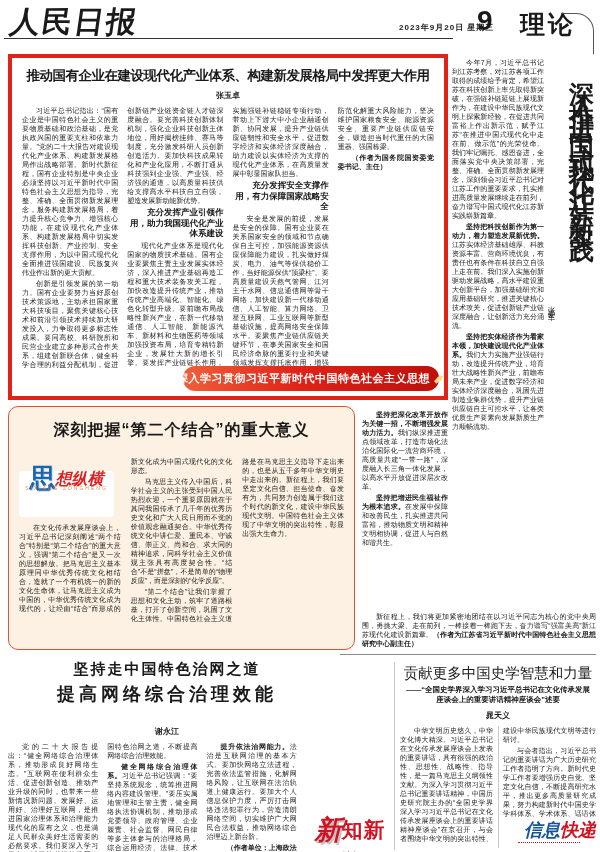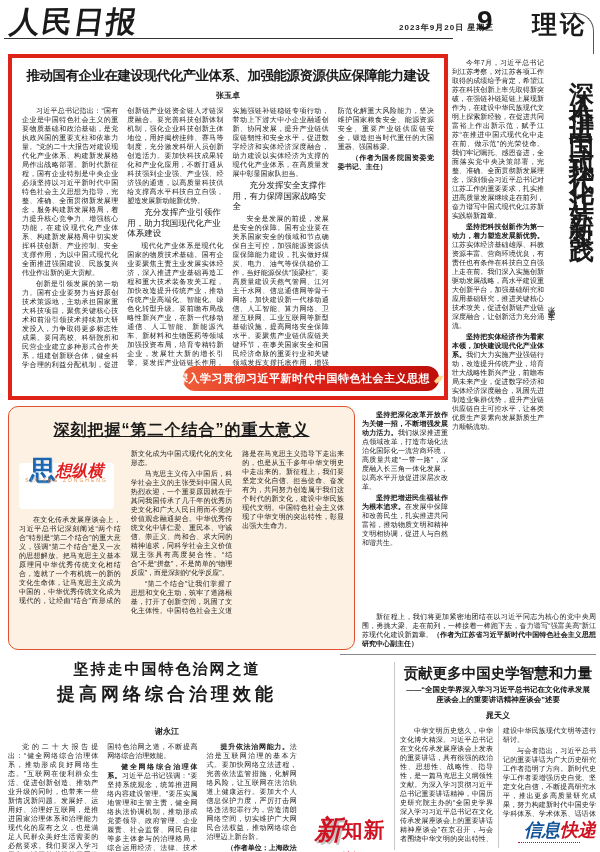--- a/index.html
+++ b/index.html
@@ -3,34 +3,34 @@
 <meta charset="utf-8">
 <style>
   html,body{margin:0;padding:0;background:#e8e8e8;}
   .page{position:relative;width:600px;height:852px;background:#ffffff;overflow:hidden;
         font-family:"Liberation Sans",sans-serif;color:#1a1a1a;}
   
   .logo{position:absolute;left:10px;top:2px;font-family:"Liberation Serif",serif;
         font-size:30px;font-weight:bold;transform:skewX(-8deg);letter-spacing:2px;}
   .mast-date{position:absolute;left:399px;top:22px;font-size:8px;font-weight:bold;letter-spacing:1px;text-align:center;}
   .mast-page{position:absolute;left:477px;top:5px;font-size:28px;font-weight:bold;}
-  .mast-section{position:absolute;left:532px;top:8px;font-family:"Liberation Serif",serif;
+  .mast-section{position:absolute;left:520px;top:8px;font-family:"Liberation Serif",serif;
         font-size:25px;font-weight:bold;letter-spacing:3px;}
   .mast-rule{position:absolute;left:4px;top:38px;width:449px;height:1px;background:#333;}
   .mast-arc{position:absolute;left:561px;top:13px;width:32px;height:40px;
         border-top:1.5px solid #555;border-right:1.5px solid #555;border-top-right-radius:18px;}
   
   .soe{position:absolute;left:8px;top:54px;width:412px;height:332px;
        border:4px solid #e02318;padding:3px 10px;overflow:hidden;}
   .soe h1{margin:6px 0 0;font-size:13.5px;letter-spacing:-0.5px;text-align:center;font-weight:bold;}
   .byline{text-align:center;font-size:8px;font-weight:bold;margin:5px 0;}
   .cols4{height:268px;column-count:4;column-gap:9px;column-fill:auto;overflow:hidden;
          font-size:7px;line-height:9px;text-align:justify;}
   .cols4 p,.cols3 p,.tinycol p,.bodycols p{margin:0 0 2px;text-indent:2em;}
-  .subhead{font-size:8.5px;line-height:10.5px;font-weight:normal;text-align:left;
+  .subhead{font-size:8.5px;line-height:10.5px;font-weight:bold;text-align:right;
            margin:6px 5px;text-indent:0;break-inside:avoid;}
   .attr{font-weight:bold;text-indent:2em;}
   .banner{position:absolute;right:5px;bottom:5px;width:256px;height:25px;border-radius:12px;
           background:linear-gradient(95deg,#f0603a 0%,#e02318 45%,#bd0f0b 100%);
           display:flex;align-items:center;justify-content:center;color:#fff;
           font-size:11px;font-weight:bold;letter-spacing:0.5px;white-space:nowrap;}
   .quill{display:inline-block;color:#ffd98f;font-size:14px;transform:rotate(-40deg);margin-left:3px;}
   
   .tinycol{position:absolute;font-size:7px;line-height:9px;text-align:justify;overflow:hidden;}
   .js-main{left:452px;top:58px;width:92px;height:548px;}
@@ -38,21 +38,21 @@
   .js-close{left:362px;top:612px;width:234px;height:42px;}
   .v-title{position:absolute;left:558px;top:62px;height:552px;width:40px;
            writing-mode:vertical-rl;font-family:"Liberation Serif",serif;
            font-size:25px;font-weight:bold;letter-spacing:11px;}
   .v-author{position:absolute;left:546px;top:300px;writing-mode:vertical-rl;
             font-size:7.5px;letter-spacing:4px;}
   
   .peach{position:absolute;left:8px;top:406px;width:325px;height:232px;
          background:#fcf1e2;border:1.5px solid #e2512e;border-radius:10px;
          padding:5px 10px;overflow:hidden;}
-  .peach h2{margin:8px 0 8px;text-align:center;font-size:16px;font-weight:bold;letter-spacing:1px;text-decoration:underline;}
+  .peach h2{margin:8px 0 16px;text-align:center;font-size:16px;font-weight:bold;letter-spacing:1px;}
   .cols3{height:166px;column-count:3;column-gap:10px;column-fill:auto;overflow:hidden;
          font-size:7px;line-height:9px;text-align:justify;margin-top:3px;}
   .sx-badge{width:95px;height:44px;background:#fff;border-radius:4px;margin:14px 2px 6px 0;
             text-align:center;break-inside:avoid;padding-top:2px;}
   .sx-main{font-family:"Liberation Serif",serif;font-size:26px;font-weight:bold;color:#1a66b0;
            vertical-align:middle;text-shadow:1px 1px 0 #cdd9ea;}
   .sx-rest{font-size:16px;font-weight:bold;color:#e02020;font-style:italic;vertical-align:middle;}
   .sx-pinyin{font-size:5px;letter-spacing:2px;color:#e09050;margin-top:1px;}
   
   .gov{position:absolute;left:8px;top:656px;width:388px;height:194px;}
@@ -66,21 +66,21 @@
   .xz-badge{position:absolute;right:2px;bottom:0;width:88px;height:38px;text-align:center;
             background:#fff;}
   .xz-first{font-family:"Liberation Serif",serif;font-style:italic;font-size:27px;font-weight:bold;
             color:#cf1322;text-shadow:2px 2px 0 #c4c4c4;vertical-align:middle;}
   .xz-rest{font-size:21px;font-weight:bold;color:#cf1322;vertical-align:middle;letter-spacing:1px;}
   .xz-dots{width:70px;margin:1px auto 0;border-bottom:1px dotted #cf1322;}
   
   .divider{position:absolute;left:340px;top:654px;width:256px;border-top:1.5px solid #8a8a8a;}
   .vsep{position:absolute;left:394px;top:662px;width:0;height:188px;border-left:1px solid #c9c9c9;}
   .hist{position:absolute;left:400px;top:660px;width:196px;height:190px;}
-  .hist-title{font-family:"Liberation Serif",serif;font-size:14.5px;font-weight:bold;
+  .hist-title{font-family:"Liberation Serif",serif;font-size:14.5px;font-weight:normal;
               text-align:center;margin:4px 0 2px;}
   .hist-sub{font-size:7.5px;font-weight:bold;text-align:center;line-height:10px;margin:0 4px;}
   .hist-cols{width:196px;height:122px;column-count:2;column-gap:10px;column-fill:auto;
              column-rule:1px solid #c9c9c9;overflow:hidden;font-size:7px;line-height:9px;
              text-align:justify;margin-top:3px;}
   .hist-cols p{margin:0 0 2px;text-indent:2em;}
   .xx-badge{position:absolute;right:0;bottom:2px;width:94px;height:30px;text-align:right;background:#fff;margin-top:36px;}
   .xx-blue{font-family:"Liberation Serif",serif;font-style:italic;font-weight:bold;font-size:18px;color:#15559a;}
   .xx-red{font-family:"Liberation Serif",serif;font-style:italic;font-weight:bold;font-size:18px;color:#cf1322;}
   .xx-dots{width:62px;margin:0 auto;border-bottom:1px dotted #cf1322;}
@@ -92,21 +92,21 @@
 <div class="page">
 
   <div class="logo">人民日报</div>
   <div class="mast-date">2023年9月20日 星期三</div>
   <div class="mast-page">9</div>
   <div class="mast-section">理论</div>
   <div class="mast-rule"></div>
   <div class="mast-arc"></div>
 
   <section class="soe">
-    <h1>推动国有企业在建设现代化产业体系、加强能源资源供应保障能力建设</h1>
+    <h1>推动国有企业在建设现代化产业体系、构建新发展格局中发挥更大作用</h1>
     <div class="byline">张玉卓</div>
     <div class="cols4">
       <p>习近平总书记指出：“国有企业是中国特色社会主义的重要物质基础和政治基础，是党执政兴国的重要支柱和依靠力量。”党的二十大报告对建设现代化产业体系、构建新发展格局作出战略部署。新时代新征程，国有企业特别是中央企业必须坚持以习近平新时代中国特色社会主义思想为指导，完整、准确、全面贯彻新发展理念，服务构建新发展格局，着力提升核心竞争力、增强核心功能，在建设现代化产业体系、构建新发展格局中切实发挥科技创新、产业控制、安全支撑作用，为以中国式现代化全面推进强国建设、民族复兴伟业作出新的更大贡献。</p>
       <p>创新是引领发展的第一动力。国有企业要努力当好原创技术策源地，主动承担国家重大科技项目，聚焦关键核心技术和前沿引领技术持续加大研发投入，力争取得更多标志性成果。要同高校、科研院所和民营企业建立多种形式合作关系，组建创新联合体，健全科学合理的利益分配机制，促进创新链产业链资金链人才链深度融合。要完善科技创新体制机制，强化企业科技创新主体地位，用好揭榜挂帅、赛马等制度，充分激发科研人员创新创造活力。要加快科技成果转化和产业化应用，不断打通从科技强到企业强、产业强、经济强的通道，以高质量科技供给支撑高水平科技自立自强，塑造发展新动能新优势。</p>
       <p class="subhead">充分发挥产业引领作用，助力我国现代化产业体系建设</p>
       <p>现代化产业体系是现代化国家的物质技术基础。国有企业要聚焦主责主业发展实体经济，深入推进产业基础再造工程和重大技术装备攻关工程，加快改造提升传统产业，推动传统产业高端化、智能化、绿色化转型升级。要前瞻布局战略性新兴产业，在新一代移动通信、人工智能、新能源汽车、新材料和生物医药等领域加强投资布局，培育专精特新企业，发展壮大新的增长引擎。要发挥产业链链长作用，实施强链补链稳链专项行动，带动上下游大中小企业融通创新、协同发展，提升产业链供应链韧性和安全水平，促进数字经济和实体经济深度融合，助力建设以实体经济为支撑的现代化产业体系，在高质量发展中彰显国家队担当。</p>
       <p class="subhead">充分发挥安全支撑作用，有力保障国家战略安全</p>
       <p>安全是发展的前提，发展是安全的保障。国有企业要在关系国家安全的领域和节点确保自主可控，加强能源资源供应保障能力建设，扎实做好煤炭、电力、油气等保供稳价工作，当好能源保供“顶梁柱”。要高质量建设天然气管网、江河主干水网、信息通信网等骨干网络，加快建设新一代移动通信、人工智能、算力网络、卫星互联网、工业互联网等新型基础设施，提高网络安全保障水平。要聚焦产业链供应链关键环节，在事关国家安全和国民经济命脉的重要行业和关键领域发挥支撑托底作用，增强防范化解重大风险能力，坚决维护国家粮食安全、能源资源安全、重要产业链供应链安全，锻造担当时代重任的大国重器、强国栋梁。</p>
       <p class="attr">（作者为国务院国资委党委书记、主任）</p>
     </div>

